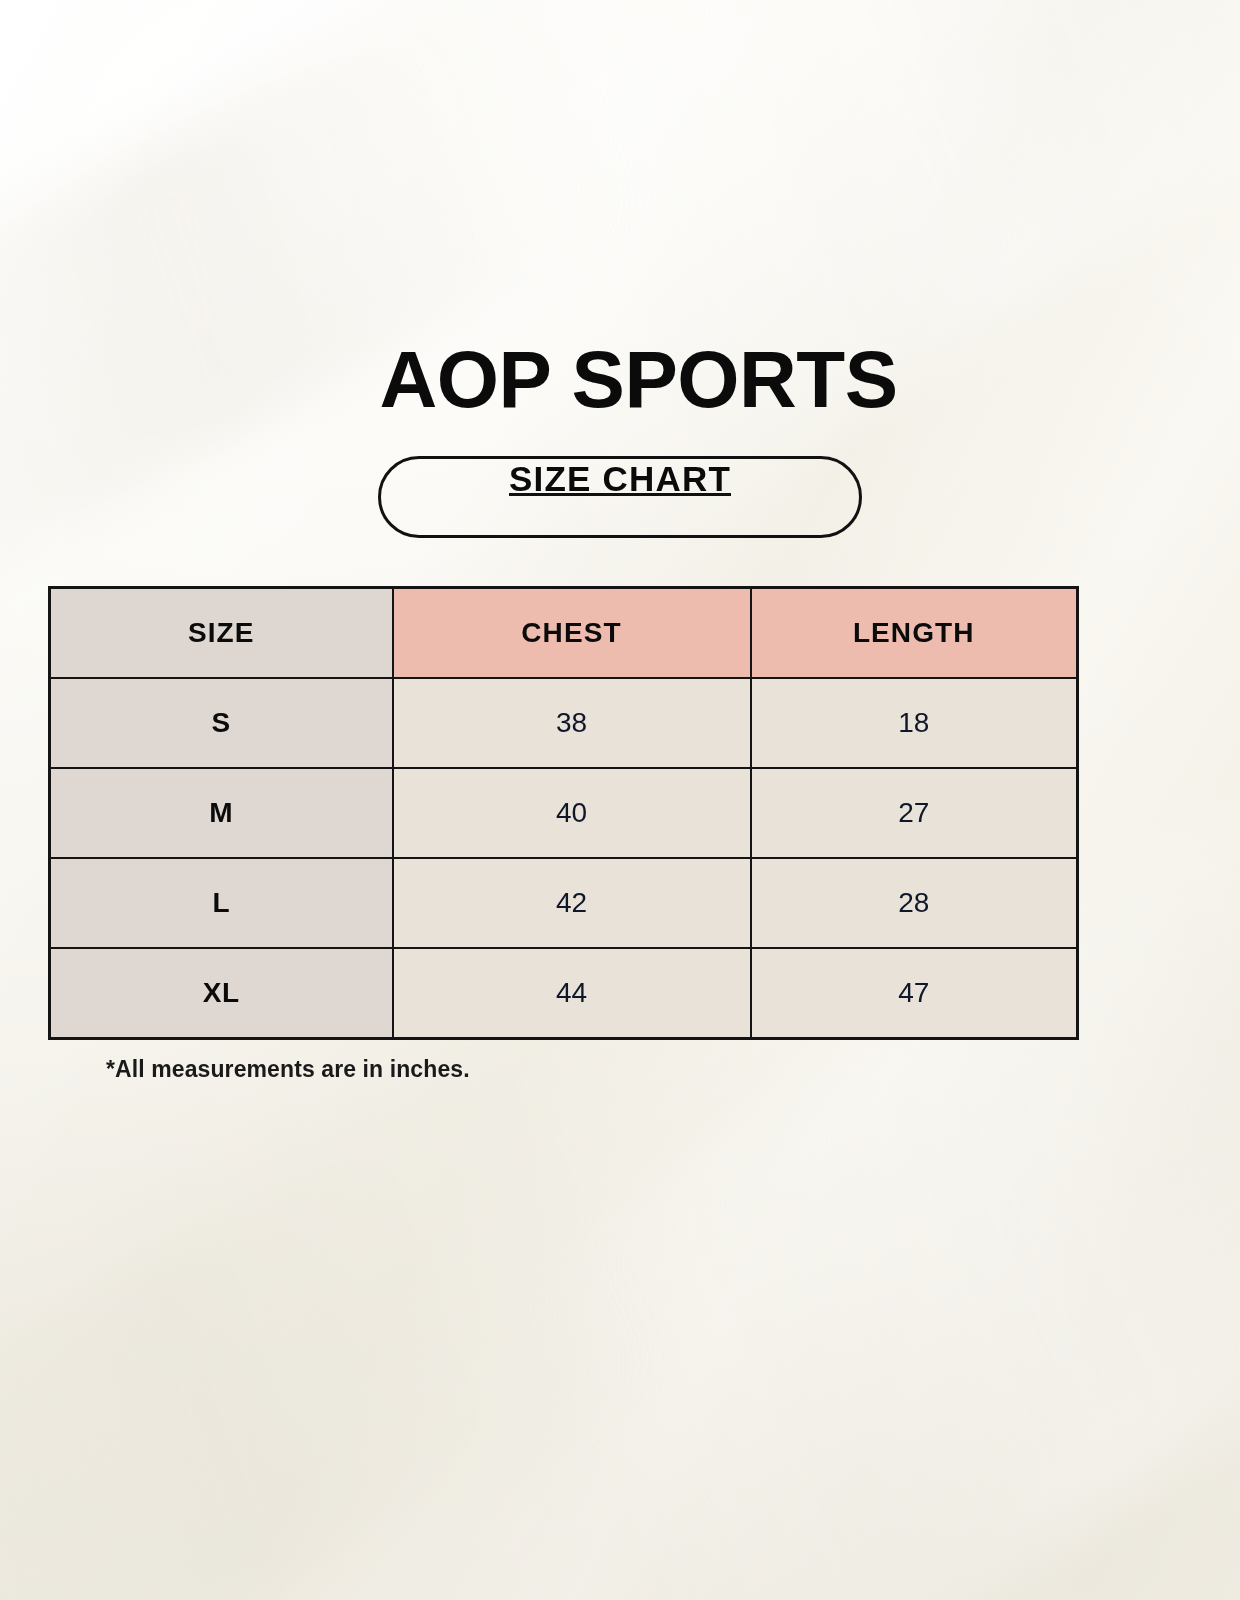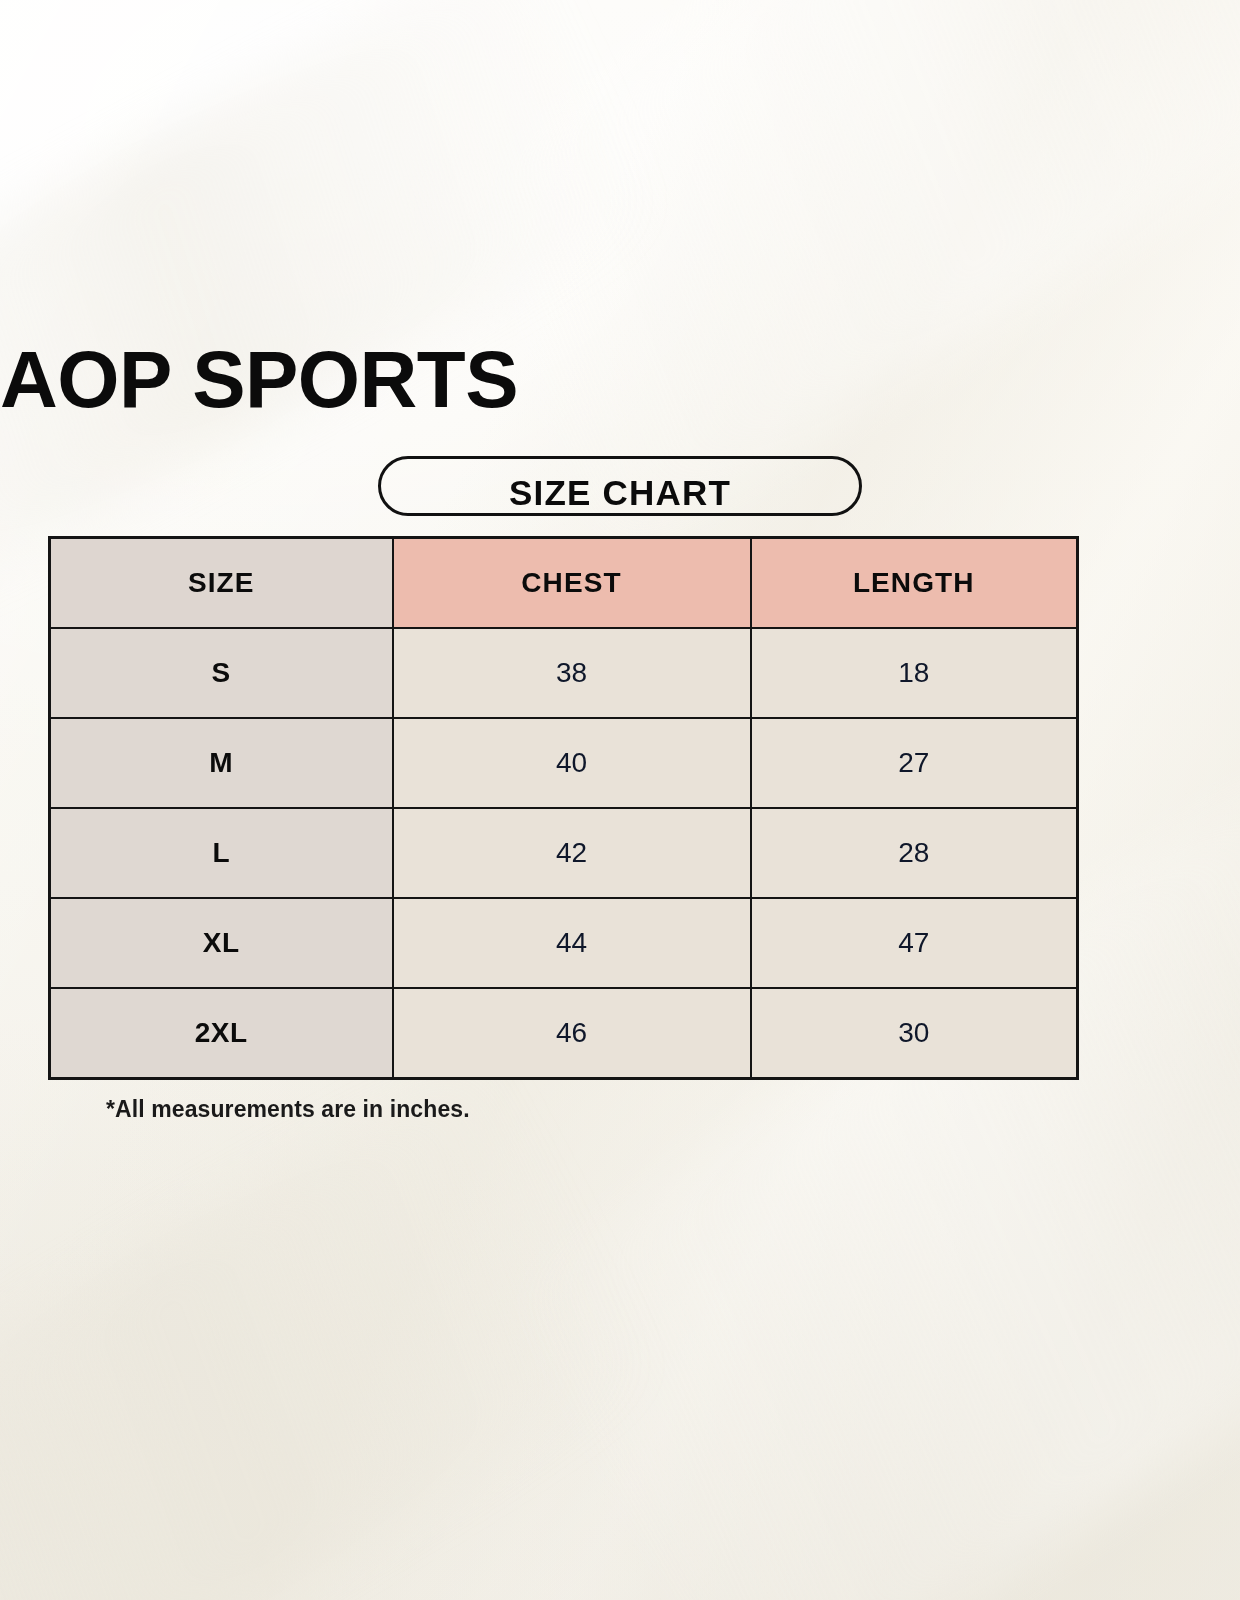--- a/index.html
+++ b/index.html
@@ -70,58 +70,60 @@
 
   
   .content {
     position: relative;
     z-index: 2;
     width: 1240px;
   }
 
   .title-block {
     padding-top: 338px;
-    text-align: left;
+    text-align: center;
+    padding-left: 37px;
   }
   .title-line {
     display: block;
     font-size: 80px;
     line-height: 84px;
     font-weight: 700;
     letter-spacing: -0.5px;
     color: #0b0b0b;
     white-space: nowrap;
   }
 
   .pill-wrap {
     margin-top: 34px;
     display: flex;
     justify-content: center;
   }
   .size-chart-pill {
     width: 484px;
-    height: 60px;
+    height: 82px;
     border: 3px solid #111111;
     border-radius: 48px;
     display: flex;
-    align-items: flex-end;
+    align-items: flex-start;
     justify-content: center;
     background: transparent;
     box-sizing: border-box;
+    text-decoration: underline;
   }
   .size-chart-pill span {
     font-size: 35px;
     font-weight: 700;
     letter-spacing: 1.2px;
     color: #0b0b0b;
   }
 
   
   .table-wrap {
-    margin: 20px auto 0 auto;
+    margin: 48px auto 0 auto;
     width: 1144px;
   }
   table.size-table {
     width: 1028px;
     border-collapse: collapse;
     table-layout: fixed;
     border: 3px solid #141414;
   }
   table.size-table col.col-size   { width: 343px; }
   table.size-table col.col-chest  { width: 358px; }
@@ -256,31 +258,20 @@
             <td class="cell-size">
               <span>XL</span>
             </td>
             <td class="cell-value">
               <span>44</span>
             </td>
             <td class="cell-value">
               <span>47</span>
             </td>
           </tr>
-          <tr>
-            <td class="cell-size">
-              <span>2XL</span>
-            </td>
-            <td class="cell-value">
-              <span>46</span>
-            </td>
-            <td class="cell-value">
-              <span>30</span>
-            </td>
-          </tr>
         </tbody>
       </table>
     </div>
 
     <div class="footnote">*All measurements are in inches.</div>
 
   </div>
 </div>
 
 </body></html>

